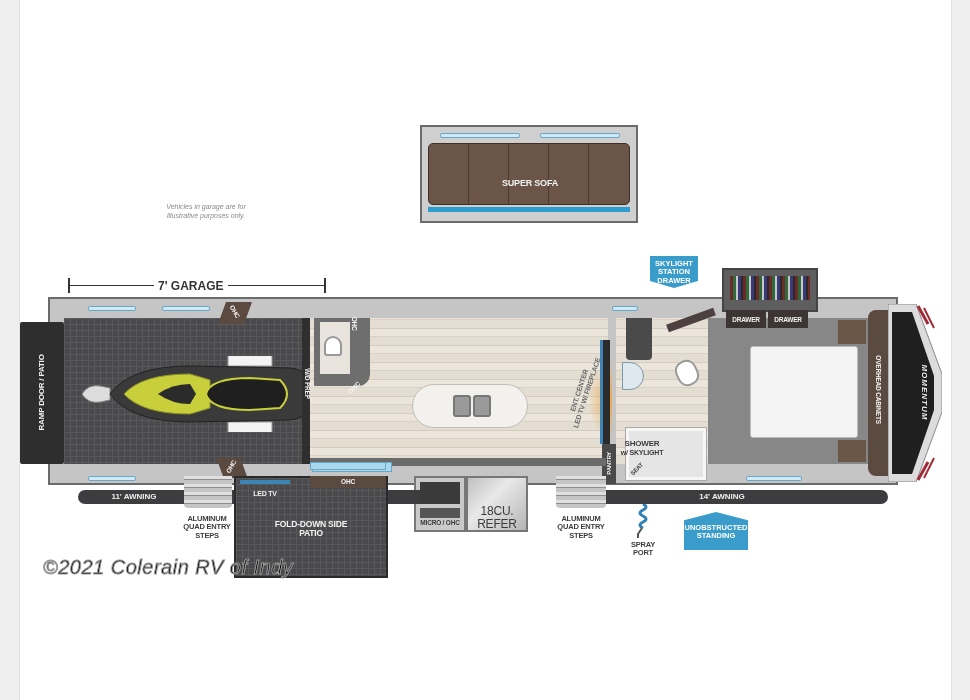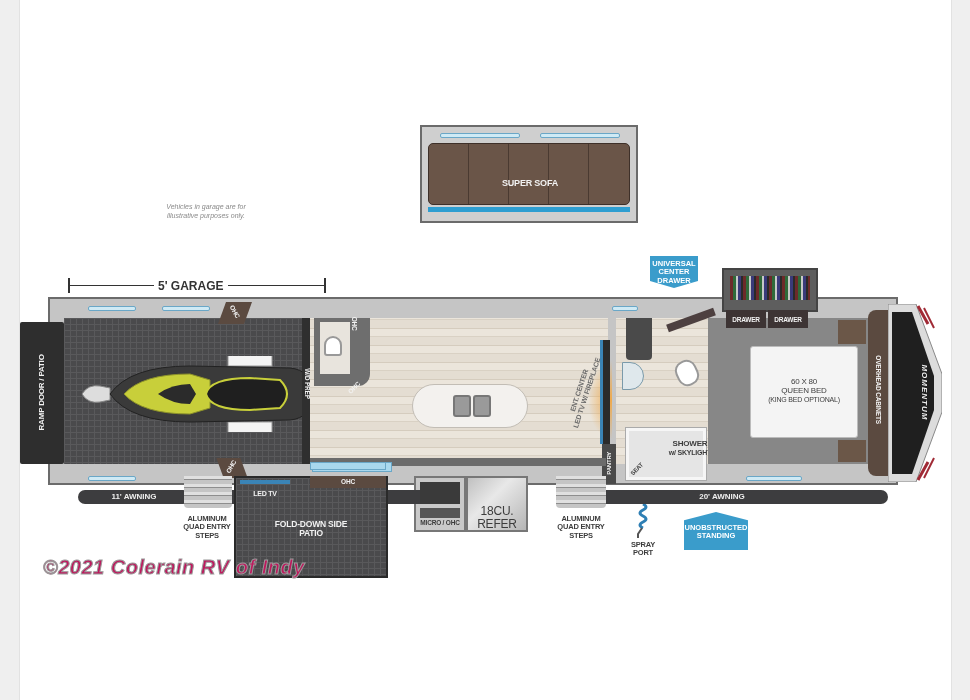--- a/index.html
+++ b/index.html
@@ -14,35 +14,35 @@
   .dim .line{position:absolute;top:8px;height:1px;background:#333}
   .dim .tick{position:absolute;top:1px;width:2px;height:15px;background:#333}
   .dim .text{position:absolute;left:86px;top:2px;font-weight:bold;font-size:12px;color:#333;background:#fff;padding:0 4px}
   .win{position:absolute;height:5px;background:#cfeaf5;border:1px solid #6aa7c7;border-radius:2px}
   .floor-grid{background-color:#4a4a4c;background-image:linear-gradient(#59595b 1px,transparent 1px),linear-gradient(90deg,#59595b 1px,transparent 1px);background-size:6px 6px}
   .wood{background:repeating-linear-gradient(0deg,#e4ddd2 0 8px,#d9d1c4 8px 9px,#ebe5db 9px 16px,#d5ccbe 16px 17px)}
   .cab{position:absolute;background:#5b4a40}
   .seat{position:absolute;background:#6a5548;border-radius:6px;border:1px solid #3e3029}
   .awning{position:absolute;height:14px;background:#3d3d3f;border-radius:7px;color:#eee;font-size:8px;font-weight:bold;text-align:center;line-height:14px}
   .badge{position:absolute;background:#3a9ccb;color:#fff;font-size:7.5px;font-weight:bold;text-align:center;line-height:1.1;padding-top:4px}
-  .watermark{position:absolute;left:23px;top:556px;font-size:20px;font-weight:bold;font-style:italic;color:#be185d;-webkit-text-stroke:1px #9a9a9a;letter-spacing:0.5px}
+  .watermark{position:absolute;left:23px;top:556px;font-size:20px;font-weight:normal;font-style:italic;color:#000000;-webkit-text-stroke:1px #9a9a9a;letter-spacing:0.5px}
   .steps{position:absolute;background:repeating-linear-gradient(0deg,#c5c5c5 0 4px,#8e8e8e 4px 5px,#e0e0e0 5px 8px)}
 </style>
 </head>
 <body>
 
 <div id="canvas">
 
   <div class="note">Vehicles in garage are for illustrative purposes only.</div>
 
   <div class="dim">
     <div class="tick" style="left:0"></div>
     <div class="line" style="left:2px;width:254px"></div>
     <div class="tick" style="left:256px"></div>
-    <span class="text">5' GARAGE</span>
+    <span class="text">7' GARAGE</span>
   </div>
 
   <div class="abs" style="left:356px;top:125px;width:218px;height:98px;background:#cfcfcf;border:2px solid #6b6b6b;margin-left:44px;">
     <div class="win" style="left:18px;top:6px;width:80px"></div>
     <div class="win" style="left:118px;top:6px;width:80px"></div>
     <div class="abs" style="left:6px;top:16px;width:202px;height:62px;background:#6a5548;border-radius:5px;border:1px solid #3e3029">
       <div class="abs" style="left:0;top:0;width:40px;height:60px;border-right:1px solid #4a3a31"></div>
       <div class="abs" style="left:40px;top:0;width:40px;height:60px;border-right:1px solid #4a3a31"></div>
       <div class="abs" style="left:80px;top:0;width:40px;height:60px;border-right:1px solid #4a3a31"></div>
       <div class="abs" style="left:120px;top:0;width:40px;height:60px;border-right:1px solid #4a3a31"></div>
@@ -108,44 +108,39 @@
 
   <div class="abs" style="left:290px;top:458px;width:296px;height:8px;background:#6b6b6b"></div>
   <div class="abs" style="left:292px;top:462px;width:80px;height:10px;background:#a9d8ee;border:1px solid #6aa7c7"></div>
 
   <div class="abs wood" style="left:596px;top:318px;width:92px;height:146px"></div>
   <div class="abs" style="left:606px;top:318px;width:26px;height:42px;background:#4a4a4a;border-radius:0 0 4px 4px"></div>
   <div class="abs" style="left:646px;top:316px;width:50px;height:8px;background:#4d4040;transform:rotate(-20deg)"></div>
   <div class="abs" style="left:602px;top:362px;width:22px;height:28px;background:#dfe8ec;border-radius:0 14px 14px 0;border:1px solid #7a9aaa"></div>
   <div class="abs" style="left:656px;top:360px;width:22px;height:26px;background:#fff;border-radius:10px;border:2px solid #999;transform:rotate(-25deg)"></div>
   <div class="abs" style="left:606px;top:428px;width:80px;height:52px;background:#e5e5e5;border:3px solid #f6f6f6;outline:1px solid #aaa"></div>
-  <div class="lbl lbl-d" style="left:632px;top:440px;width:76px;font-size:8px">
+  <div class="lbl lbl-d" style="left:584px;top:440px;width:76px;font-size:8px">
     <div>SHOWER</div>
     <div style="text-transform:none;font-size:7px">w/ SKYLIGHT</div>
   </div>
   <div class="lbl lbl-d" style="left:606px;top:466px;width:22px;font-size:6px;transform:rotate(-45deg)">SEAT</div>
 
   <div class="abs" style="left:688px;top:318px;width:160px;height:146px;background:#878787"></div>
   <div class="abs" style="left:702px;top:268px;width:96px;height:44px;background:#5e5e5e;border:2px solid #444">
     <div class="abs" style="left:6px;top:6px;width:80px;height:24px;background:repeating-linear-gradient(90deg,#6c2a2a 0 3px,#2f6a3a 3px 6px,#c7c7c7 6px 8px,#3a3a7a 8px 11px,#2a2a2a 11px 13px)"></div>
   </div>
   <div class="abs" style="left:706px;top:310px;width:40px;height:18px;background:#3d3434">
     <div class="lbl lbl-w" style="left:0;top:6px;width:40px;font-size:6.5px">DRAWER</div>
   </div>
   <div class="abs" style="left:748px;top:310px;width:40px;height:18px;background:#3d3434">
     <div class="lbl lbl-w" style="left:0;top:6px;width:40px;font-size:6.5px">DRAWER</div>
   </div>
   <div class="abs" style="left:818px;top:320px;width:28px;height:24px;background:#6b5748"></div>
   <div class="abs" style="left:818px;top:440px;width:28px;height:22px;background:#6b5748"></div>
   <div class="abs" style="left:730px;top:346px;width:108px;height:92px;background:#f4f4f4;border:1px solid #bbb;border-radius:3px"></div>
-  <div class="lbl lbl-d" style="left:730px;top:378px;width:108px;font-size:8px;font-weight:normal">
-    <div>60 x 80</div>
-    <div>QUEEN BED</div>
-    <div style="font-size:7px">(KING BED OPTIONAL)</div>
-  </div>
   <div class="win" style="left:726px;top:476px;width:56px"></div>
   <div class="win" style="left:592px;top:306px;width:26px"></div>
 
   <div class="abs" style="left:848px;top:310px;width:20px;height:166px;background:#5b4a40;border-radius:8px 0 0 8px"></div>
   <div class="lbl lbl-w" style="left:808px;top:386px;width:100px;font-size:6.5px;transform:rotate(90deg)">OVERHEAD CABINETS</div>
   <div class="abs" style="left:868px;top:304px;width:54px;height:178px">
     <svg width="54" height="178" viewBox="0 0 54 178">
       <path d="M0,0 L28,0 L54,70 L54,108 L28,178 L0,178Z" fill="#dcdcdc" stroke="#888"></path>
       <path d="M4,8 L24,8 L46,72 L46,106 L24,170 L4,170Z" fill="#1f1f1f"></path>
       <path d="M30,2 L40,20" stroke="#a02a35" stroke-width="3"></path>
@@ -159,21 +154,21 @@
   <div class="abs" style="left:394px;top:476px;width:52px;height:56px;background:#c9c9c9;border:2px solid #777">
     <div class="abs" style="left:4px;top:4px;width:40px;height:22px;background:#3a3a3a"></div>
     <div class="abs" style="left:4px;top:30px;width:40px;height:10px;background:#555"></div>
   </div>
   <div class="lbl lbl-d" style="left:394px;top:519px;width:52px;font-size:6.5px">MICRO / OHC</div>
   <div class="abs" style="left:446px;top:476px;width:62px;height:56px;background:linear-gradient(135deg,#c0c0c0,#e8e8e8 40%,#b5b5b5);border:2px solid #777"></div>
   <div class="lbl lbl-d" style="left:446px;top:505px;width:62px;font-size:12px;font-weight:normal">18CU. REFER</div>
 
   <div class="awning" style="left:58px;top:490px;width:112px">11' AWNING</div>
   <div class="awning" style="left:536px;top:490px;width:332px">
-    <span>20' AWNING</span>
+    <span>14' AWNING</span>
   </div>
   <div class="abs" style="left:170px;top:490px;width:230px;height:14px;background:#3d3d3f"></div>
 
   <div class="steps" style="left:164px;top:476px;width:48px;height:32px;border-radius:0 0 4px 4px"></div>
   <div class="lbl lbl-d" style="left:150px;top:515px;width:74px;font-size:7.5px">
     <div>ALUMINUM</div>
     <div>QUAD ENTRY</div>
     <div>STEPS</div>
   </div>
   <div class="steps" style="left:536px;top:476px;width:50px;height:32px;border-radius:0 0 4px 4px"></div>
@@ -198,22 +193,22 @@
   <div class="abs" style="left:220px;top:480px;width:50px;height:4px;background:#3a84b6"></div>
   <div class="lbl lbl-w" style="left:220px;top:490px;width:50px;font-size:7px">LED TV</div>
   <div class="abs" style="left:290px;top:476px;width:76px;height:12px;background:#5b4a40"></div>
   <div class="lbl lbl-w" style="left:290px;top:478px;width:76px;font-size:6.5px">OHC</div>
   <div class="lbl lbl-w" style="left:246px;top:520px;width:90px;font-size:8.5px">
     <span>FOLD-DOWN SIDE PATIO</span>
   </div>
   <div class="abs" style="left:290px;top:462px;width:76px;height:8px;background:#a9d8ee;border:1px solid #6aa7c7"></div>
 
   <div class="badge" style="left:630px;top:256px;width:48px;height:32px;clip-path:polygon(0 0,100% 0,100% 78%,50% 100%,0 78%)">
-    <div>UNIVERSAL</div>
-    <div>CENTER</div>
+    <div>SKYLIGHT</div>
+    <div>STATION</div>
     <div>DRAWER</div>
   </div>
   <div class="badge" style="left:664px;top:512px;width:64px;height:38px;clip-path:polygon(0 22%,50% 0,100% 22%,100% 100%,0 100%);padding-top:12px">
     <div>UNOBSTRUCTED</div>
     <div>STANDING</div>
   </div>
 
   <div class="watermark">©2021 Colerain RV of Indy</div>
 </div>
 

